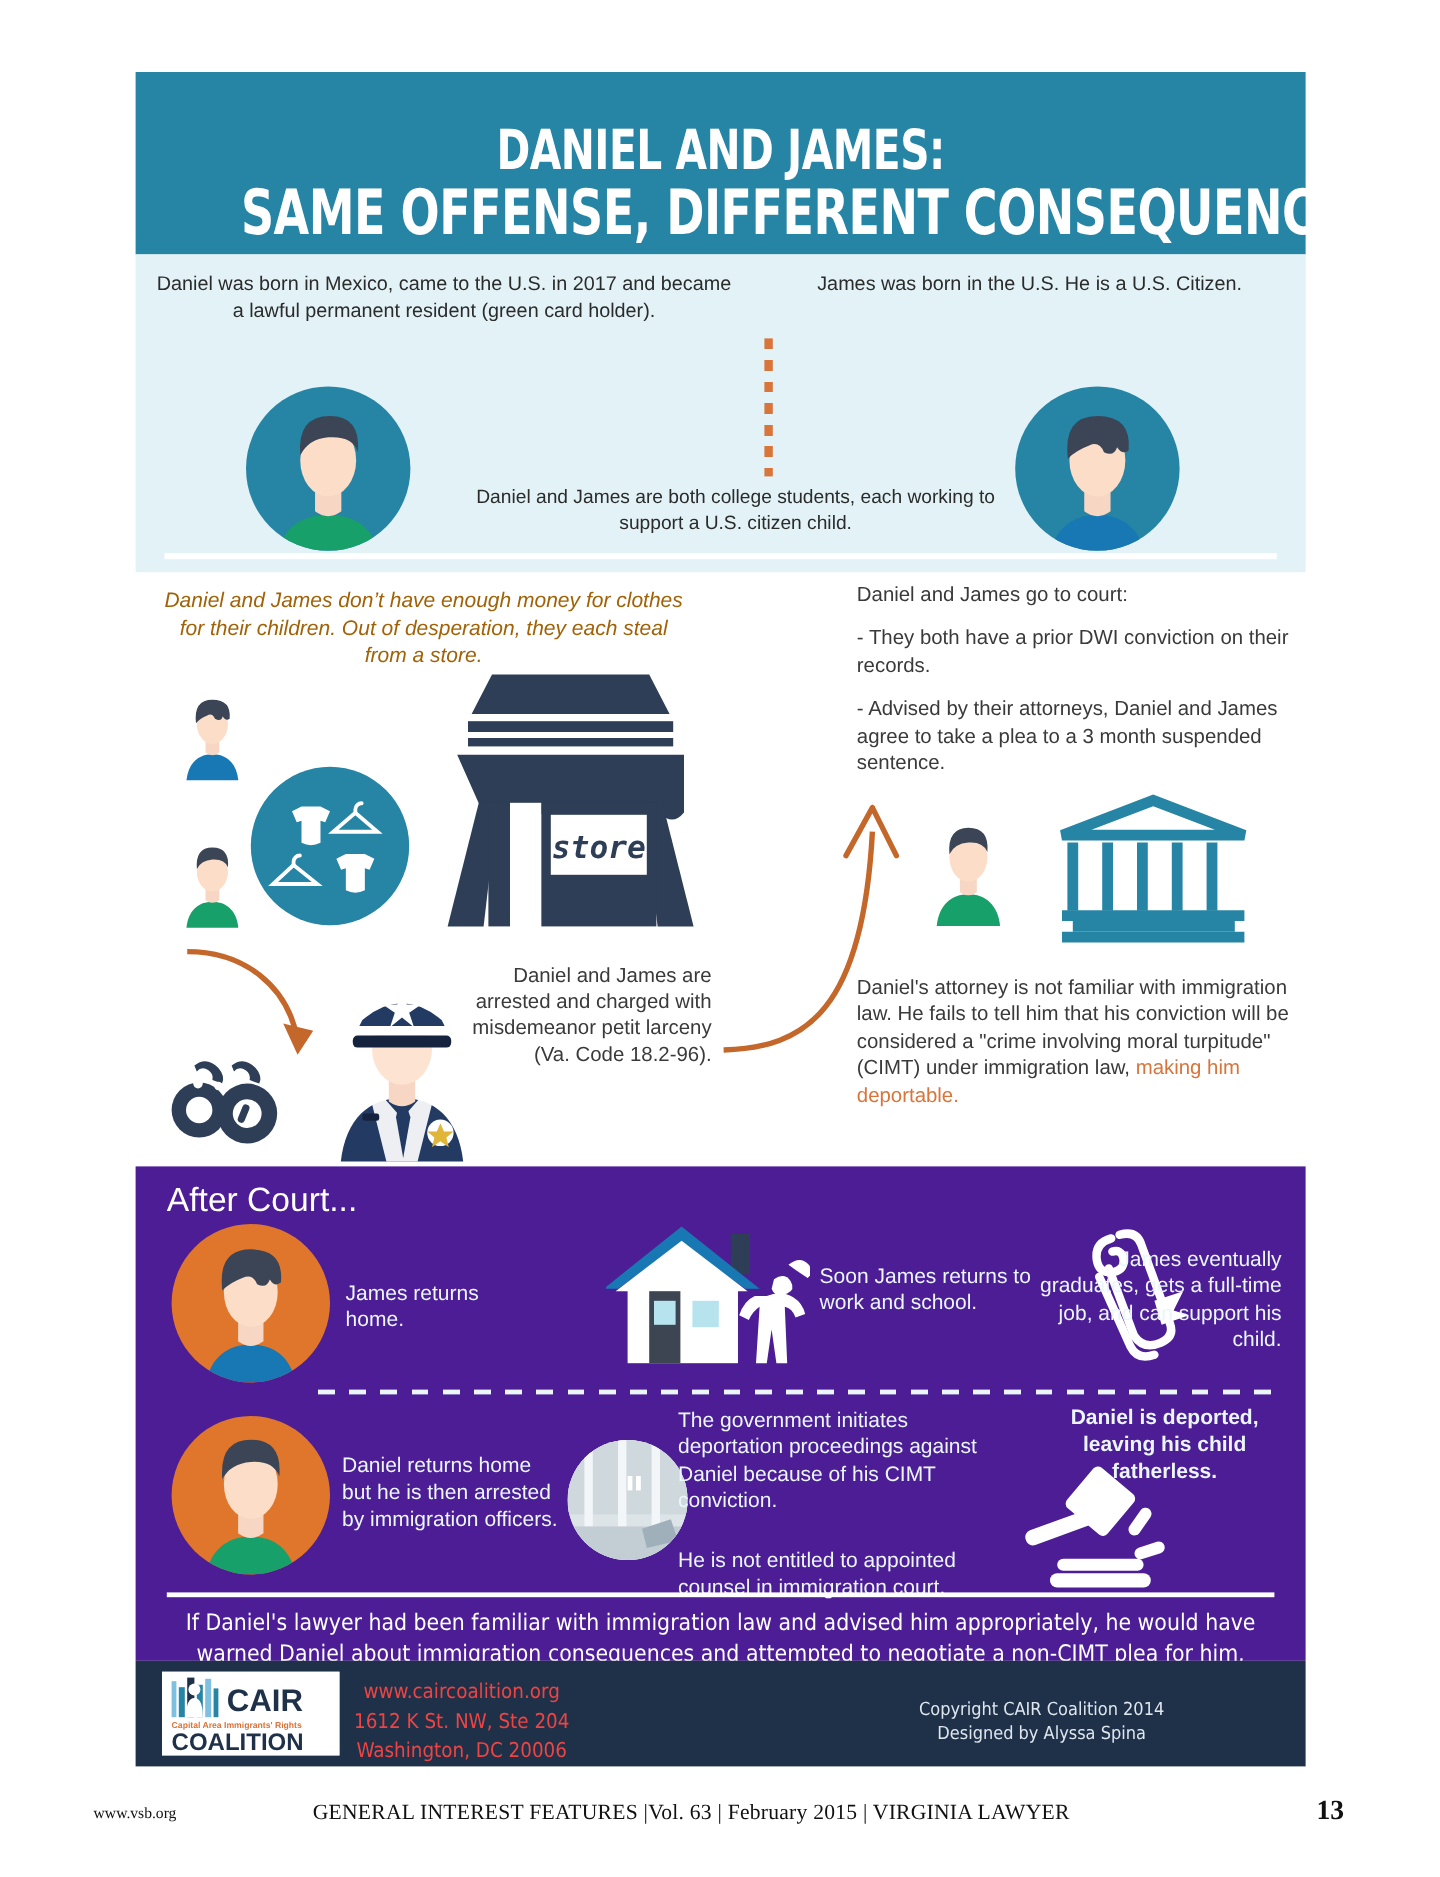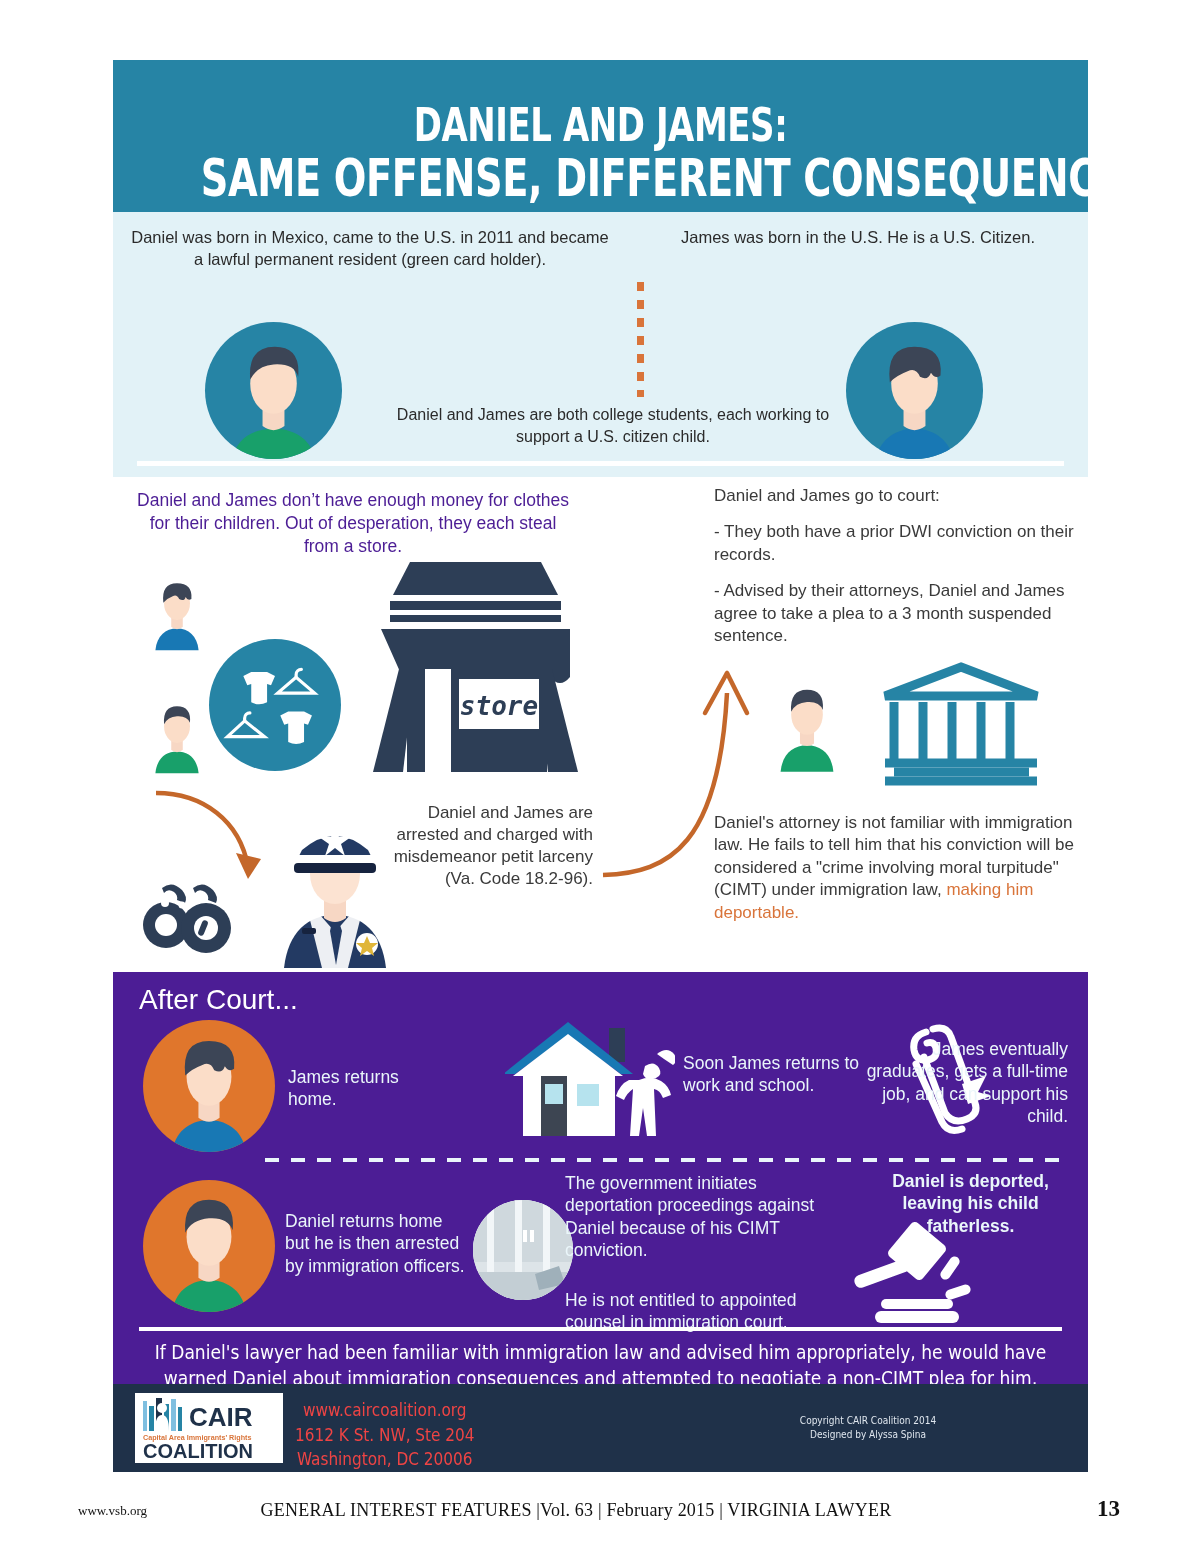--- a/index.html
+++ b/index.html
@@ -31,21 +31,21 @@
       background:repeating-linear-gradient(to bottom,#d9743a 0 9px,transparent 9px 18px);}
   .intro-rule{position:absolute;left:24px;top:249px;width:927px;height:5px;background:#ffffff;}
 
   
   .av{position:absolute;border-radius:50%;overflow:hidden;}
   .av svg{display:block;width:100%;height:100%;}
 
   
   .mid{position:absolute;left:0;top:417px;width:975px;height:495px;background:#ffffff;}
   .steal-txt{position:absolute;left:20px;top:12px;width:440px;text-align:center;
-      font-size:17.5px;line-height:1.32;color:#4c1d95;}
+      font-size:17.5px;line-height:1.32;color:#a16207;font-style:italic;}
   .arrest-txt{position:absolute;left:280px;top:325px;width:200px;text-align:right;
       font-size:17px;line-height:1.3;color:#3a3a3a;}
   .court-txt{position:absolute;left:601px;top:8px;width:370px;text-align:left;
       font-size:17px;line-height:1.32;color:#3a3a3a;}
   .court-txt p{margin:0 0 14px 0;}
   .atty-txt{position:absolute;left:601px;top:335px;width:372px;text-align:left;
       font-size:17px;line-height:1.32;color:#3a3a3a;}
   .deport{color:#d9743a;}
 
   
@@ -58,21 +58,21 @@
   .concl{position:absolute;left:30px;top:368px;width:915px;text-align:center;
       color:#ffffff;font-size:19px;line-height:1.35;
       font-family:"Liberation Sans Narrow","DejaVu Sans Condensed","Liberation Sans",sans-serif;}
 
   
   .foot{position:absolute;left:0;top:1324px;width:975px;height:88px;background:#1f3149;}
   .logo{position:absolute;left:22px;top:9px;width:148px;height:70px;background:#bef264;}
   .logo-svg{display:block;}
   .addr{position:absolute;left:182px;top:14px;color:#ef4444;font-size:17px;line-height:1.45;
       font-family:"Liberation Sans Narrow","DejaVu Sans Condensed","Liberation Sans",sans-serif;text-align:center;}
-  .copy{position:absolute;left:560px;top:30px;width:390px;text-align:center;color:#dfe6ee;font-size:10px;
+  .copy{position:absolute;left:560px;top:30px;width:390px;text-align:center;color:#dfe6ee;font-size:15px;
       line-height:1.35;font-family:"Liberation Sans Narrow","DejaVu Sans Condensed","Liberation Sans",sans-serif;}
 
   
   .pf-left{position:absolute;left:78px;top:1503px;font-family:"Liberation Serif",serif;font-size:13px;color:#111;}
   .pf-mid{position:absolute;left:0;top:1500px;width:1152px;text-align:center;
       font-family:"Liberation Serif",serif;font-size:18px;color:#111;letter-spacing:.2px;}
   .pf-num{position:absolute;right:80px;top:1496px;font-family:"Liberation Serif",serif;
       font-size:23px;font-weight:bold;color:#111;}
 </style>
 </head>
@@ -81,21 +81,21 @@
 <div class="page">
 
   <div class="info">
 
     <div class="hdr">
       <div class="hdr-t1">DANIEL AND JAMES:</div>
       <div class="hdr-t2">SAME OFFENSE, DIFFERENT CONSEQUENCES</div>
     </div>
 
     <div class="intro">
-      <div class="intro-left">Daniel was born in Mexico, came to the U.S. in 2011 and became a lawful permanent resident (green card holder).</div>
+      <div class="intro-left">Daniel was born in Mexico, came to the U.S. in 2017 and became a lawful permanent resident (green card holder).</div>
       <div class="intro-right">James was born in the U.S. He is a U.S. Citizen.</div>
       <div class="dotdiv"></div>
 
       <div class="av" style="left:92px;top:110px;width:137px;height:137px;background:#2684a5;">
         <svg viewBox="0 0 100 100">
           <path d="M50 78 C32 78 22 88 20 100 L80 100 C78 88 68 78 50 78 Z" fill="#18a06a"></path>
           <path d="M42 62 h16 v14 q-8 6 -16 0 Z" fill="#f7d7c4"></path>
           <ellipse cx="50" cy="45" rx="17" ry="22" fill="#fbddc8"></ellipse>
           <path d="M33 42 q-2 -24 18 -24 q19 0 17 22 q-3 -10 -18 -9 q-12 1 -17 11 Z" fill="#3c4556"></path>
         </svg>

